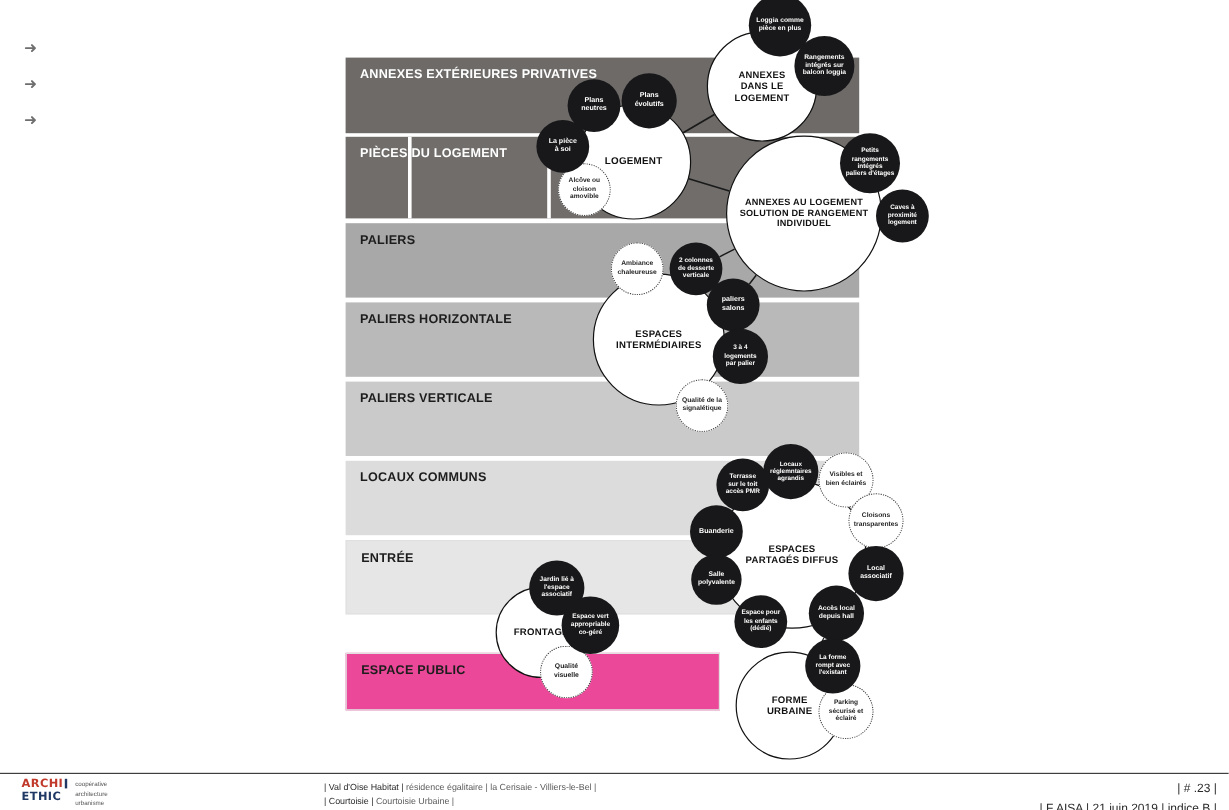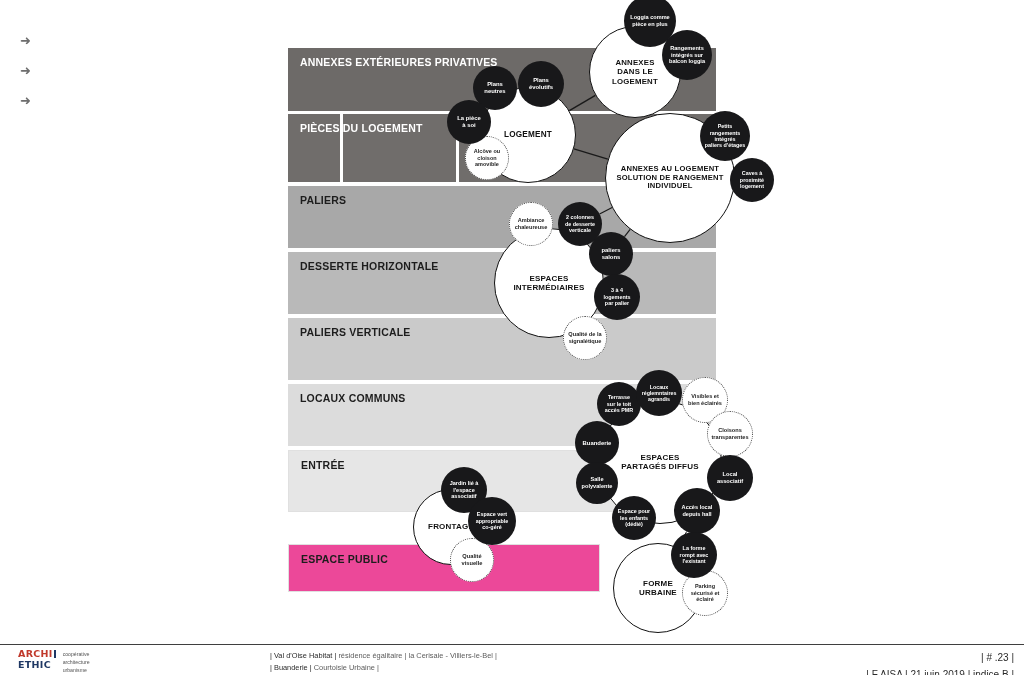--- a/index.html
+++ b/index.html
@@ -100,21 +100,21 @@
       </div>
       <div class="band" style="left: 288px; top: 114px; width: 428px; height: 68px; background: rgb(112, 109, 107);">
         <div class="divider" style="left: 52px;"></div>
         <div class="divider" style="left: 168px;"></div>
         <div class="band-label dark-bg">PIÈCES DU LOGEMENT</div>
       </div>
       <div class="band" style="left: 288px; top: 186px; width: 428px; height: 62px; background: rgb(168, 168, 168);">
         <div class="band-label light-bg">PALIERS</div>
       </div>
       <div class="band" style="left: 288px; top: 252px; width: 428px; height: 62px; background: rgb(185, 185, 185);">
-        <div class="band-label light-bg">DESSERTE HORIZONTALE</div>
+        <div class="band-label light-bg">PALIERS HORIZONTALE</div>
       </div>
       <div class="band" style="left: 288px; top: 318px; width: 428px; height: 62px; background: rgb(202, 202, 202);">
         <div class="band-label light-bg">PALIERS VERTICALE</div>
       </div>
       <div class="band" style="left: 288px; top: 384px; width: 428px; height: 62px; background: rgb(220, 220, 220);">
         <div class="band-label light-bg">LOCAUX COMMUNS</div>
       </div>
       <div class="band" style="left: 288px; top: 450px; width: 428px; height: 62px; background: rgb(230, 230, 230); border: 1px solid rgb(224, 224, 224);">
         <div class="band-label light-bg">ENTRÉE</div>
       </div>
@@ -250,19 +250,19 @@
       <div class="logo-ethic">ETHIC</div>
     </div>
     <div class="logo-tag">
       <div>coopérative</div>
       <div>architecture</div>
       <div>urbanisme</div>
     </div>
   </div>
   <div class="foot-center">
     <div><b>| Val d'Oise Habitat |</b><span class="lite">  résidence égalitaire | la Cerisaie - Villiers-le-Bel |</span></div>
-    <div><b>| Buanderie |</b><span class="lite">  Courtoisie Urbaine |</span></div>
+    <div><b>| Courtoisie |</b><span class="lite">  Courtoisie Urbaine |</span></div>
   </div>
   <div class="foot-right">
     <div>| # .23 |</div>
     <div>| F AISA | 21 juin 2019 | indice B |</div>
   </div>
 </div>
 
 </body></html>

